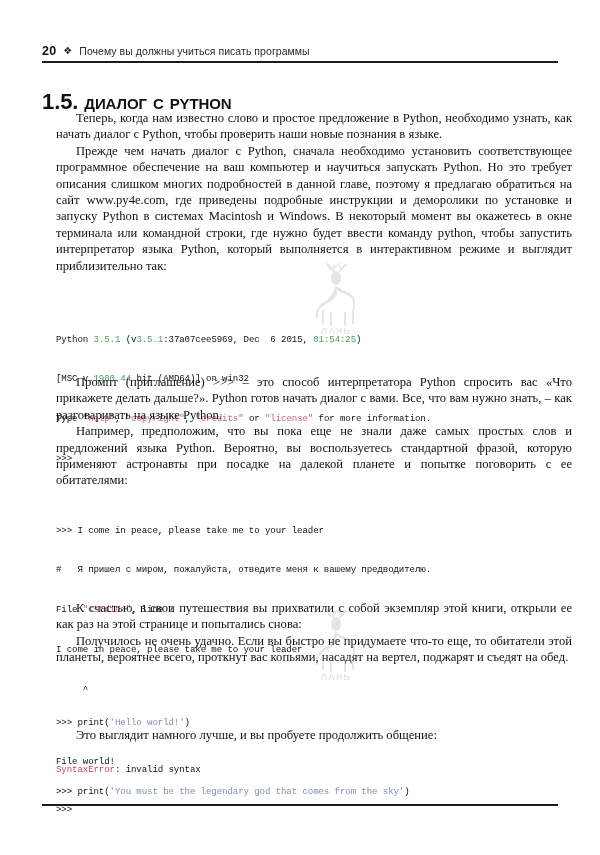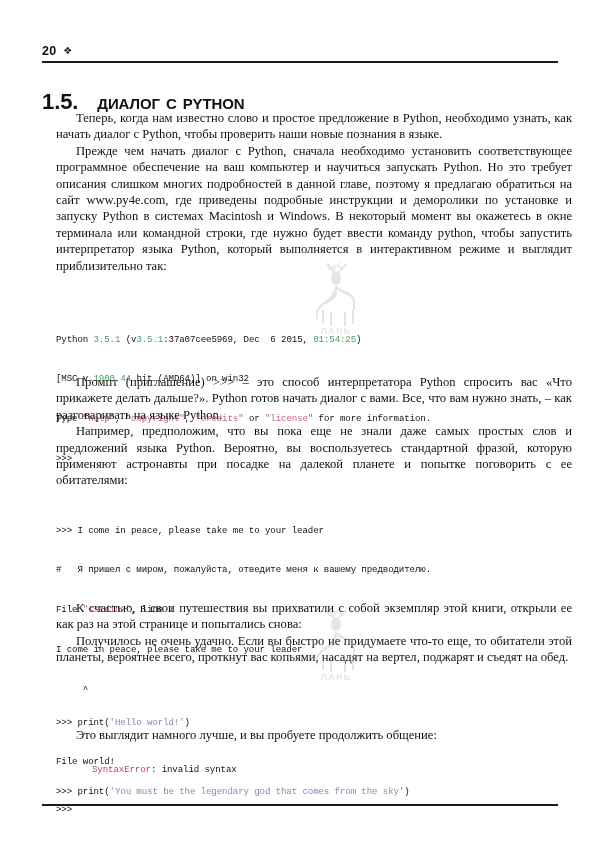--- a/index.html
+++ b/index.html
@@ -64,21 +64,21 @@
     font-size: 22px;
     color: #111111;
     white-space: nowrap;
     letter-spacing: -0.1px;
   }
   .section-heading .num { font-size: 22px; text-align: right; }
   .section-heading .caps {
     font-variant: small-caps;
     text-transform: lowercase;
     font-size: 22px;
-    margin-left: 19px;
+    margin-left: 6px;
   }
 
   
   .body-block {
     position: absolute;
     left: 56px;
     width: 516px;
     font-size: 12.6px;
     line-height: 16.4px;
     text-align: justify;
@@ -99,21 +99,21 @@
     font-size: 9.1px;
     line-height: 13.3px;
     color: #111111;
     white-space: pre;
     letter-spacing: -0.1px;
   }
   .code-block .ln { display: block; min-height: 13.3px; }
   .tok-num  { color: #4f9a62; }
   .tok-str  { color: #c4657b; }
   .tok-str2 { color: #7e8fb0; }
-  .tok-err  { color: #c0485f; margin-left: 36px; }
+  .tok-err  { color: #c0485f; }
 
   
   .watermark {
     position: absolute;
     width: 72px;
     height: 78px;
     opacity: 0.22;
     pointer-events: none;
   }
   .watermark svg { display: block; width: 100%; height: 100%; }
@@ -141,20 +141,21 @@
   }
 </style>
 </head>
 <body>
 
 <div class="page">
 
   <div class="header">
     <span class="header-page-number">20</span>
     <span class="header-florette">❖</span>
+    <span class="header-title">Почему вы должны учиться писать программы</span>
   </div>
   <div class="header-rule"></div>
 
   <h1 class="section-heading">
     <span class="num">1.5.</span><span class="caps">Диалог с Python</span>
   </h1>
 
   <div class="body-block" style="top:110px;">
     <p>Теперь, когда нам известно слово и простое предложение в Python, необходимо узнать, как начать диалог с Python, чтобы проверить наши новые познания в языке.</p>
     <p>Прежде чем начать диалог с Python, сначала необходимо установить соответствующее программное обеспечение на ваш компьютер и научиться запускать Python. Но это требует описания слишком многих подробностей в данной главе, поэтому я предлагаю обратиться на сайт www.py4e.com, где приведены подробные инструкции и деморолики по установке и запуску Python в системах Macintosh и Windows. В некоторый момент вы окажетесь в окне терминала или командной строки, где нужно будет ввести команду python, чтобы запустить интерпретатор языка Python, который выполняется в интерактивном режиме и выглядит приблизительно так:</p>

